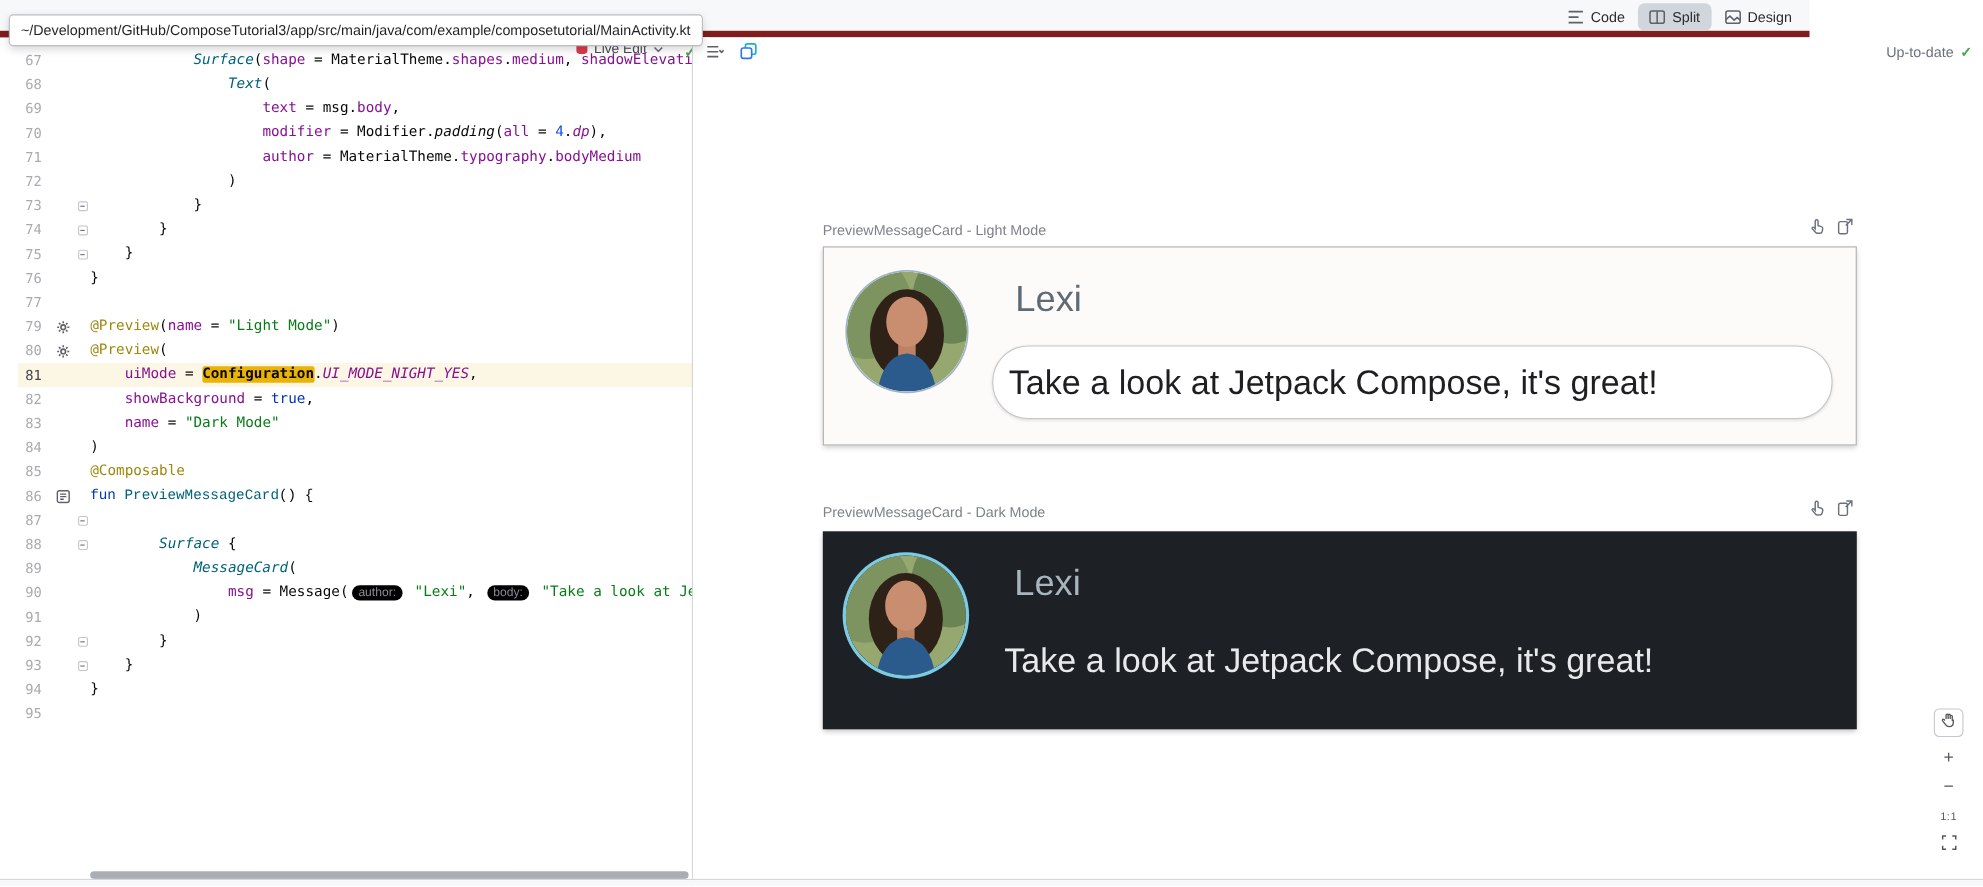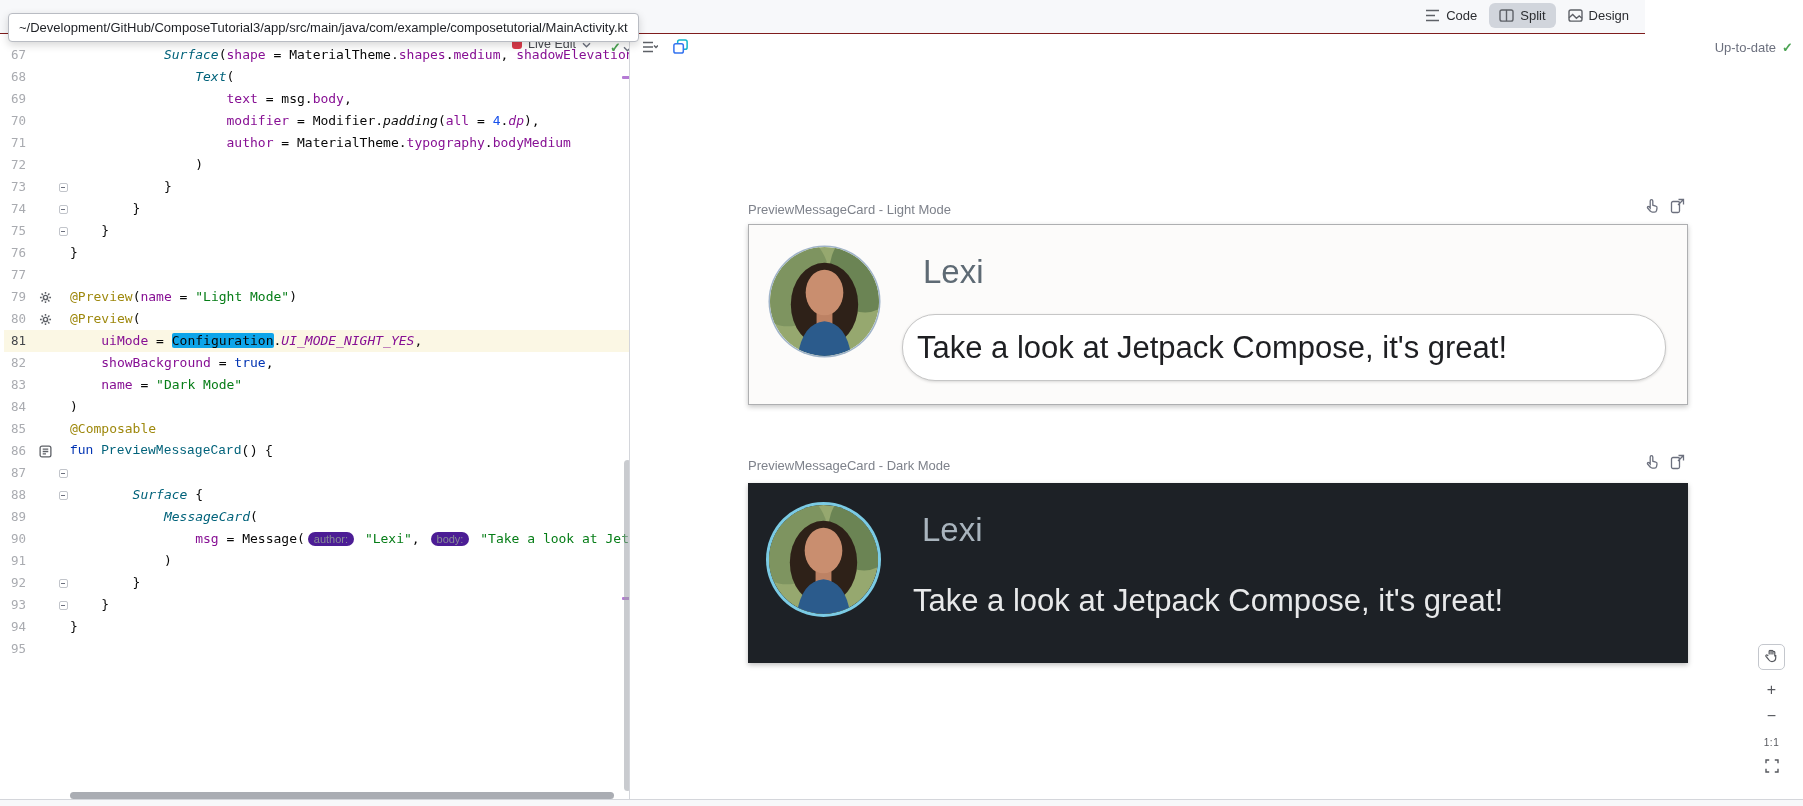--- a/index.html
+++ b/index.html
@@ -1,30 +1,30 @@
 <!DOCTYPE html>
 <html><head>
 <meta charset="utf-8">
 <style>
   * { margin:0; padding:0; box-sizing:border-box; }
   html,body { width:1803px; height:806px; }
   body { font-family:"Liberation Sans",sans-serif; background:#fff; overflow:hidden; }
   .app { position:relative; width:1803px; height:806px; background:#fff; overflow:hidden; }
 
   
-  .topbar { position:absolute; left:0; top:0; width:1645px; height:34px; background:#F7F8FA; border-bottom:1px solid #7f1d1d; }
+  .topbar { position:absolute; left:0; top:0; width:1645px; height:34px; background:#F7F8FA; border-bottom:6px solid #7f1d1d; }
   .mode-tabs { position:absolute; right:6px; top:3px; display:flex; align-items:center; gap:2px; }
   .mode-tab { display:flex; align-items:center; gap:6px; padding:5px 10px; border-radius:6px; font-size:13px; color:#2B2D31; cursor:default; }
   .mode-tab.active { background:#D1D5DC; }
   .tab-ic { display:flex; align-items:center; }
 
   .path-tooltip { position:absolute; left:8px; top:13px; z-index:40; background:#FFFFFF; border:1px solid #B9BCC3; border-radius:4px; box-shadow:0 3px 8px rgba(0,0,0,.16); padding:6px 10px; font-size:13px; color:#1F2126; white-space:nowrap; }
 
   
-  .editor { position:absolute; left:4px; top:34px; width:629px; height:772px; background:#fff; overflow:hidden; }
+  .editor { position:absolute; left:16px; top:34px; width:629px; height:772px; background:#fff; overflow:hidden; }
   .code-lines { position:absolute; left:0; top:10px; right:0; font-family:"DejaVu Sans Mono","Liberation Mono",monospace; font-size:13px; line-height:22px; }
   .cl { display:flex; height:22px; }
   .cl-hl { background:#FBF7E4; }
   .ln { width:30px; padding-right:8px; text-align:right; color:#A9ABB0; font-size:12.5px; line-height:22px; flex:none; }
   .ln-cur { color:#43454A; }
   .gut-ic { width:22px; flex:none; display:flex; align-items:center; justify-content:center; }
   .fold { width:14px; flex:none; display:flex; align-items:center; justify-content:center; }
   .fold-mark { position:relative; width:9px; height:9px; border:1px solid #C2C5CB; border-radius:2px; background:#fff; }
   .fold-mark::after { content:""; position:absolute; left:1.5px; right:1.5px; top:3px; height:1.5px; background:#6C707E; }
   .code { flex:1; overflow:hidden; white-space:pre; line-height:22px; }
@@ -32,22 +32,22 @@
   .tk-d  { color:#080808; }
   .tk-di { color:#080808; font-style:italic; }
   .tk-k  { color:#0033B3; }
   .tk-a  { color:#9E880D; }
   .tk-s  { color:#067D17; }
   .tk-n  { color:#1750EB; }
   .tk-p  { color:#871094; }
   .tk-pi { color:#871094; font-style:italic; }
   .tk-f  { color:#00627A; }
   .tk-c  { color:#00627A; font-style:italic; }
-  .tk-hl { color:#080808; background:#0ea5e9; border-radius:2px; }
-  .tk-inlay { font-family:"Liberation Sans",sans-serif; font-size:11px; background:#4c1d95; color:#878C96; border-radius:8px; padding:1px 6px; margin:0 3px; }
+  .tk-hl { color:#080808; background:#eab308; border-radius:2px;font-weight:bold; }
+  .tk-inlay { font-family:"Liberation Sans",sans-serif; font-size:11px; background:#000000; color:#878C96; border-radius:8px; padding:1px 6px; margin:0 3px; }
 
   .live-edit { position:absolute; left:508px; top:3px; display:flex; align-items:center; gap:6px; font-size:12.5px; color:#494B52; }
   .red-dot { width:10px; height:10px; border-radius:3px; background:#DB3B4B; flex:none; }
   .inspections { position:absolute; left:606px; top:4px; display:flex; align-items:center; gap:2px; }
   .green-check { color:#4CA454; font-size:13px; font-weight:bold; }
 
   .stripe-mark { position:absolute; right:2px; width:9px; height:3px; background:#B57BD5; border-radius:1px; }
   .m1 { top:42px; } .m2 { top:563px; }
   .vscroll { position:absolute; right:2px; top:426px; width:7px; height:331px; background:#9DA0A8; opacity:.55; border-radius:4px; }
   .hscroll { position:absolute; left:66px; top:758px; width:544px; height:7px; background:#8E9299; opacity:.75; border-radius:4px; }

